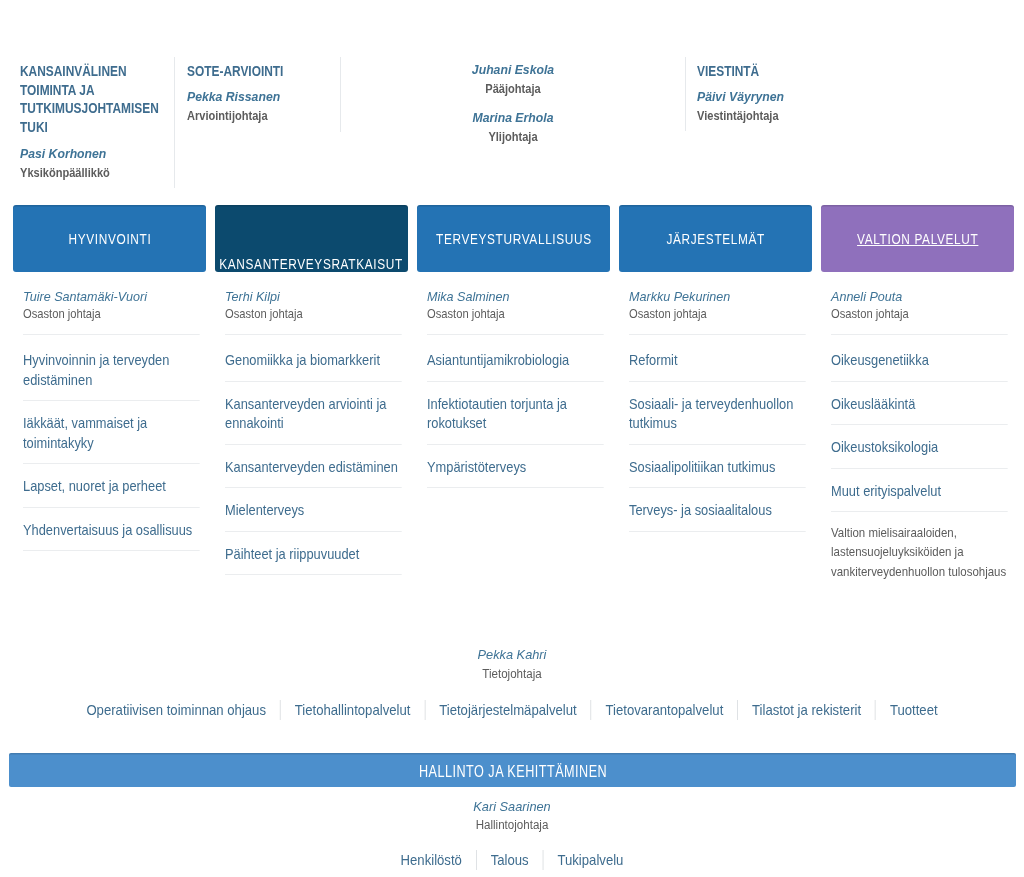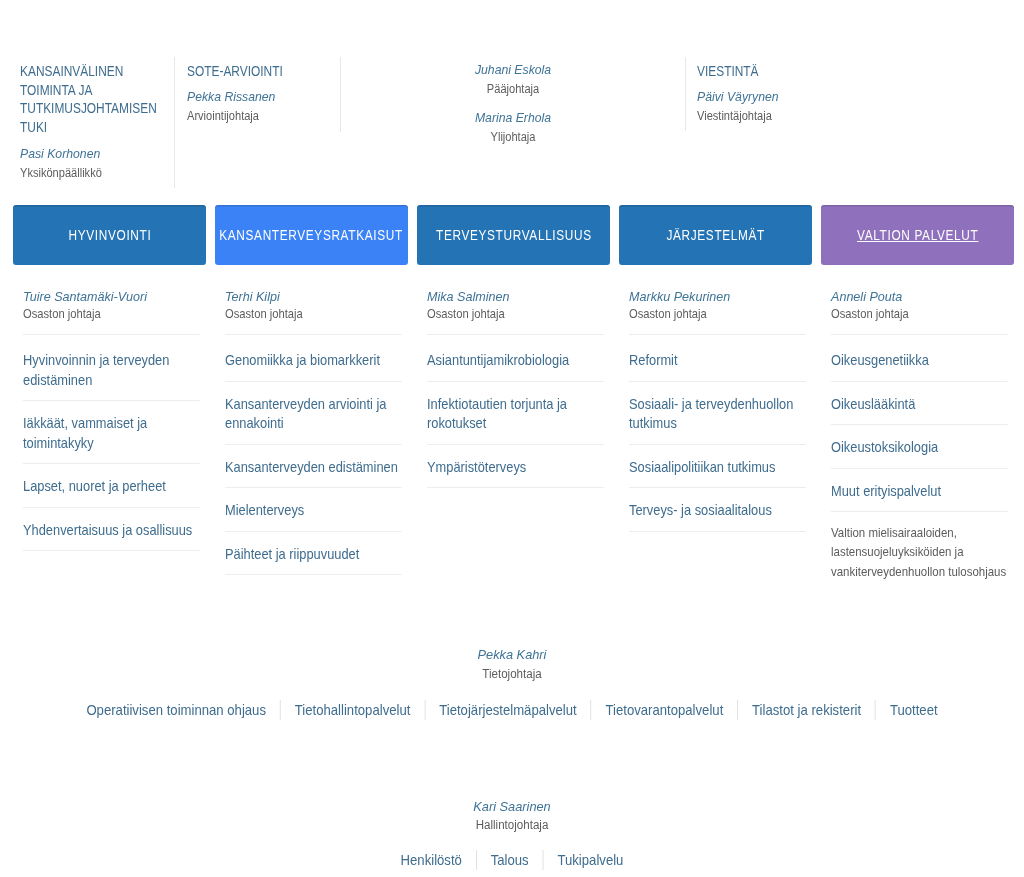--- a/index.html
+++ b/index.html
@@ -8,33 +8,33 @@
 
   
   .banner{position:absolute;left:9px;width:1007px;display:flex;align-items:center;justify-content:center;
           color:#ffffff;font-weight:400;border-radius:2px;box-shadow:inset 0 1.5px 0 rgba(0,0,0,.13);}
   .banner > span{font-size:16px;letter-spacing:.6px;display:inline-block;transform:scaleX(.79);position:relative;top:1.5px;left:1px;}
   .banner-johto{top:12px;height:35px;background:#529C33;}
   .banner-tieto{top:602px;height:34px;background:#0A9C9B;}
   .banner-hall{top:753px;height:34px;background:#4C8FCC;}
 
   
-  .top{position:absolute;left:0;top:52px;width:1024px;height:140px;}
+  .top{position:absolute;left:0;top:52px;width:1024px;height:140px;font-weight:bold;}
   .tcell{position:absolute;top:0;transform:scaleX(.9);transform-origin:0 0;}
   .tcell.ctr{transform:scaleX(.9);transform-origin:50% 0;}
   .tdivider{position:absolute;width:1px;background:#e6e9ec;}
   .unit-title{color:#3E6C8E;font-size:14.2px;line-height:18.7px;letter-spacing:0;
               transform:scaleX(.933);transform-origin:0 0;}
   .person{color:#3E7396;font-size:13.6px;font-style:italic;letter-spacing:0;white-space:nowrap;}
   .role{color:#5c5c5c;font-size:12.3px;letter-spacing:0;white-space:nowrap;}
 
   
   .cols{position:absolute;left:0;top:205px;width:1024px;}
   .col{position:absolute;top:0;width:193px;}
-  .deptbox{height:60px;display:flex;align-items:center;justify-content:center;color:#fff;
+  .deptbox{height:67px;display:flex;align-items:center;justify-content:center;color:#fff;
            border-radius:3px;text-align:center;box-sizing:border-box;box-shadow:inset 0 1.5px 0 rgba(0,0,0,.13);}
   .deptbox > span{font-size:14.6px;letter-spacing:.79px;display:inline-block;white-space:nowrap;transform:scaleX(.812);}
   .col-inner{position:absolute;left:9.5px;top:67px;width:191.4px; 
              transform:scaleX(.925);transform-origin:0 0;}
   .dname{color:#3E7396;font-size:13.6px;font-style:italic;margin-top:17px;letter-spacing:0;white-space:nowrap;}
   .drole{color:#5c5c5c;font-size:12.1px;margin-top:3px;letter-spacing:0;white-space:nowrap;}
   .hr{height:1px;background:#ebedef;margin:10px 0 0 0;}
   .hr.first{margin-top:13px;}
   .link.first{padding-top:16px;}
   .link{color:#3E6C8E;font-size:13.9px;line-height:19.5px;letter-spacing:0;padding-top:13px;}
@@ -97,21 +97,21 @@
           <div class="hr"></div>
           <div class="link">Iäkkäät, vammaiset ja toimintakyky</div>
           <div class="hr"></div>
           <div class="link">Lapset, nuoret ja perheet</div>
           <div class="hr"></div>
           <div class="link">Yhdenvertaisuus ja osallisuus</div>
           <div class="hr"></div>
         </div>
       </div>
       <div class="col" style="left: 215px;">
-        <div class="deptbox" style="background: #3b82f6;">
+        <div class="deptbox" style="background: #0c4a6e; align-items: flex-end;">
           <span>KANSANTERVEYSRATKAISUT</span>
         </div>
         <div class="col-inner">
           <div class="dname">Terhi Kilpi</div>
           <div class="drole">Osaston johtaja</div>
           <div class="hr first"></div>
           <div class="link first">Genomiikka ja biomarkkerit</div>
           <div class="hr"></div>
           <div class="link">Kansanterveyden arviointi ja ennakointi</div>
           <div class="hr"></div>
@@ -187,20 +187,23 @@
       <div class="chipsep"></div>
       <div class="chip">Tietojärjestelmäpalvelut</div>
       <div class="chipsep"></div>
       <div class="chip">Tietovarantopalvelut</div>
       <div class="chipsep"></div>
       <div class="chip">Tilastot ja rekisterit</div>
       <div class="chipsep"></div>
       <div class="chip">Tuotteet</div>
     </div>
 
+  <div class="banner banner-hall">
+    <span>HALLINTO JA KEHITTÄMINEN</span>
+  </div>
   <div class="cperson" style="top:799px;">Kari Saarinen</div>
   <div class="crole" style="top:818px;">Hallintojohtaja</div>
   <div class="chips" id="hall-chips" style="top:852px;height:16px;">
       <div class="chip">Henkilöstö</div>
       <div class="chipsep"></div>
       <div class="chip">Talous</div>
       <div class="chipsep"></div>
       <div class="chip">Tukipalvelu</div>
     </div>
 

